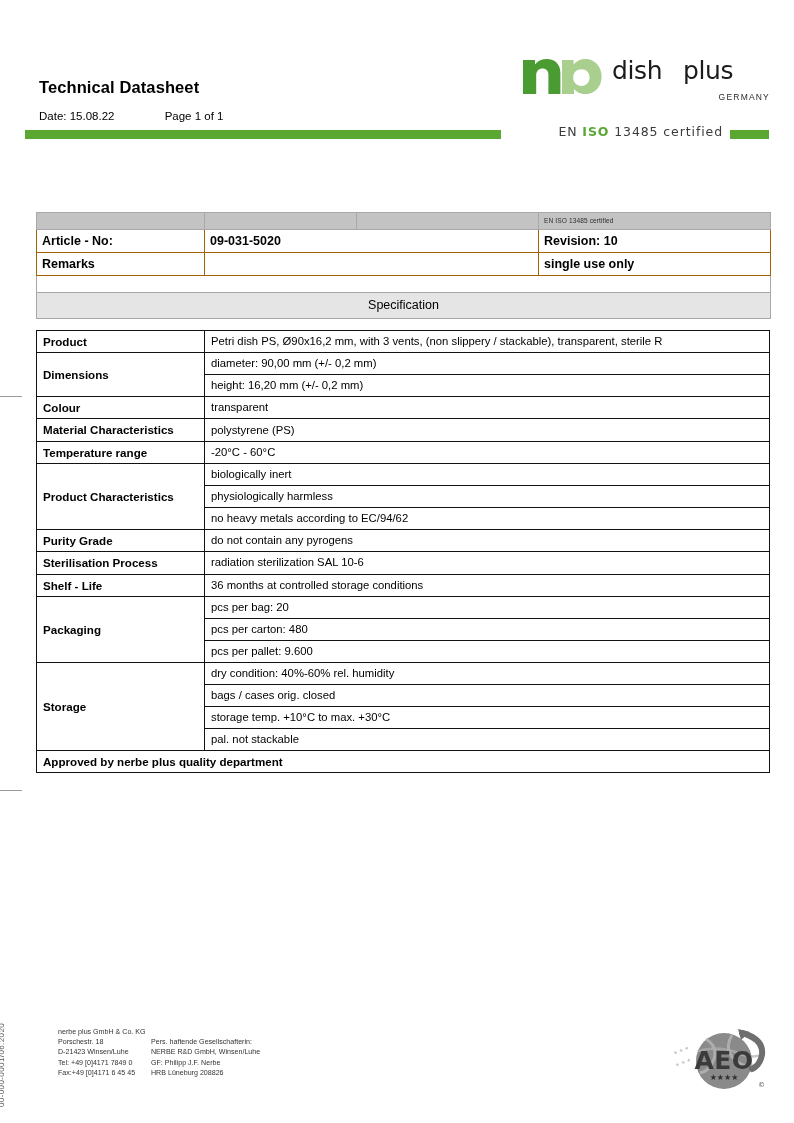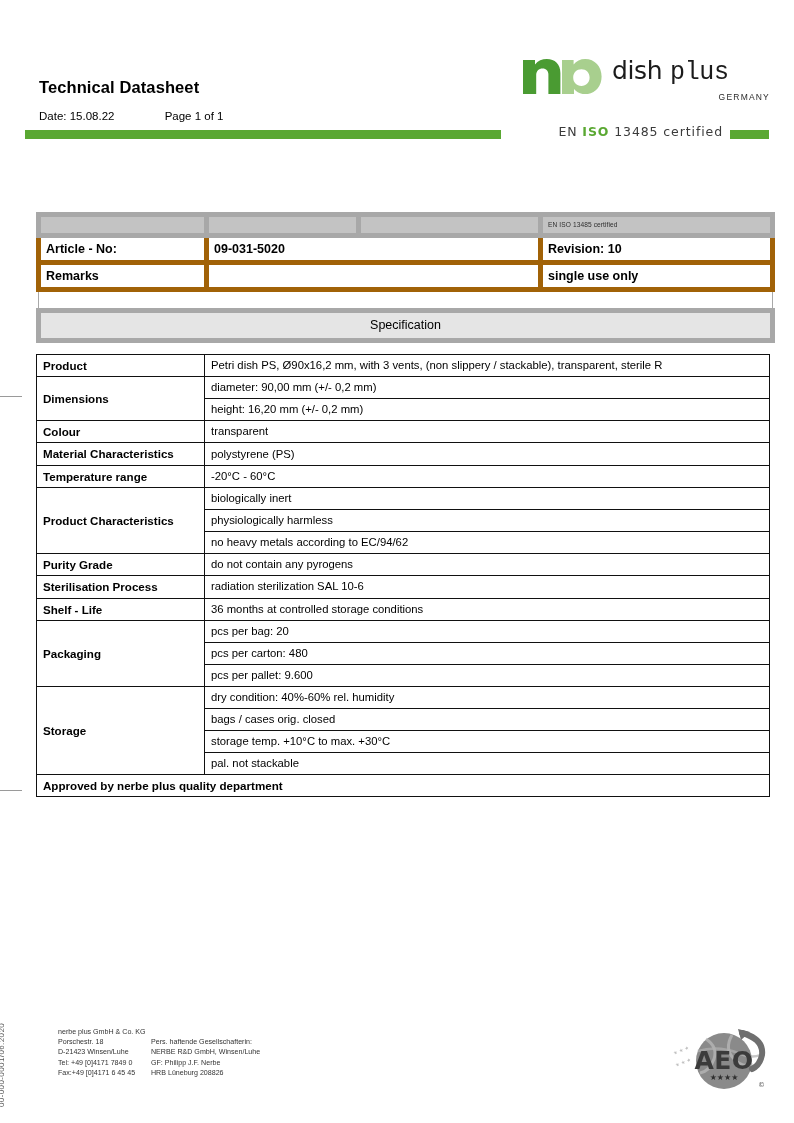--- a/index.html
+++ b/index.html
@@ -60,21 +60,21 @@
     position: absolute;
     left: 92px;
     top: 8px;
     font-size: 25px;
     letter-spacing: -0.4px;
     color: #1b1b1b;
     white-space: nowrap;
     font-family: "DejaVu Sans", sans-serif;
     font-weight: 400;
   }
-  .logo-word .plus { margin-left: 8px; font-family: Liberation Mono, monospace; }
+  .logo-word .plus { margin-left: 21px; }
   .logo-country {
     position: absolute;
     right: 0px;
     top: 44px;
     font-size: 8.5px;
     letter-spacing: 1.2px;
     color: #2b2b2b;
     white-space: nowrap;
   }
 
@@ -147,21 +147,21 @@
     left: 36px;
     top: 212px;
     width: 734px;
   }
   table {
     border-collapse: collapse;
     width: 100%;
     table-layout: fixed;
   }
   td {
-    border: 5px solid #a16207;
+    border: 1px solid #a16207;
     font-size: 11.3px;
     padding: 4px 5px 4px 5px;
     vertical-align: middle;
     line-height: 1.15;
   }
   .tbl-head td { background: #c3c3c3; border-color: #a8a8a8; }
   .tbl-head td.iso-cell {
     font-size: 6.6px;
     color: #2e2e2e;
     padding-left: 5px;

